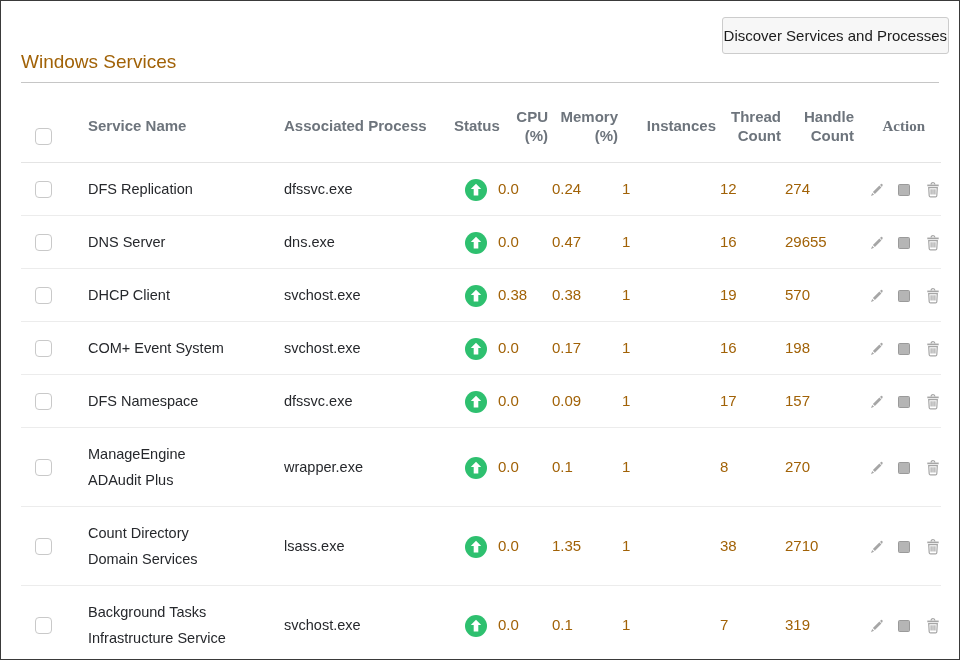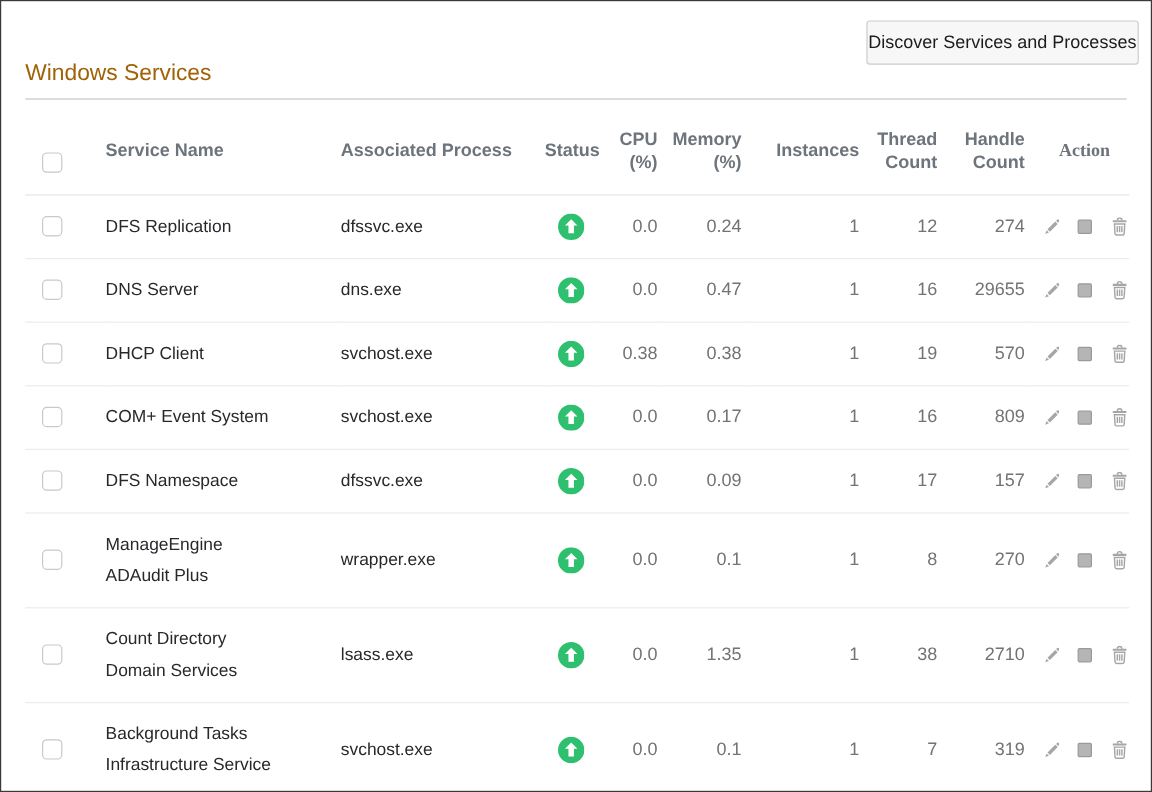--- a/index.html
+++ b/index.html
@@ -58,22 +58,22 @@
   thead th.action-h { text-align: right; padding-right: 16px; font-family: Liberation Serif, serif; }
   tbody td {
     border-bottom: 1px solid #ececec;
     padding: 13px 0;
     vertical-align: middle;
     font-size: 14.5px; color: #26282c;
     line-height: 26px;
   }
   td.service-name { white-space: pre-line; }
   td.num {
-    text-align: right; padding-right: 4px;
-    color: #737373; font-size: 15px;
+    padding-right: 4px;
+    color: #a16207; font-size: 15px;
   }
   td.status-cell { text-align: center; }
   .status-svg { width: 22px; height: 22px; vertical-align: middle; }
   td.action-cell { text-align: right; padding-right: 8px; white-space: nowrap; }
   .action-icon {
     display: inline-block; width: 16px; height: 16px;
     margin-left: 9px; vertical-align: middle; cursor: pointer;
   }
   .cb {
     appearance: none; -webkit-appearance: none;
@@ -246,21 +246,21 @@
     <td class="status-cell">
       <svg class="status-svg" viewBox="0 0 22 22">
         <circle cx="11" cy="11" r="11" fill="#2ec06f"></circle>
         <path d="M11 4.8 L16.2 10 H13.3 V16.4 H8.7 V10 H5.8 Z" fill="#ffffff"></path>
       </svg>
     </td>
     <td class="num">0.0</td>
     <td class="num">0.17</td>
     <td class="num">1</td>
     <td class="num">16</td>
-    <td class="num">809</td>
+    <td class="num">198</td>
     <td class="action-cell">
       <svg class="action-icon" viewBox="0 0 16 16">
         <path d="M5.9 10.1 L12.4 3.6 L14.4 5.6 L7.9 12.1 Z" fill="#a6a6a6"></path>
         <path d="M13.1 2.9 L13.9 2.1 A1.1 1.1 0 0 1 15.45 3.65 L14.9 4.9 Z" fill="#a6a6a6"></path>
         <path d="M5.2 10.9 L7.1 12.8 L4.0 13.9 Z" fill="#a6a6a6"></path>
       </svg>
       <svg class="action-icon" viewBox="0 0 16 16">
         <rect x="2.5" y="2.5" width="11" height="11" rx="1" fill="#b5b5b5" stroke="#9a9a9a"></rect>
       </svg>
       <svg class="action-icon" viewBox="0 0 15 16" fill="none" stroke="#a6a6a6" stroke-width="1.2">

